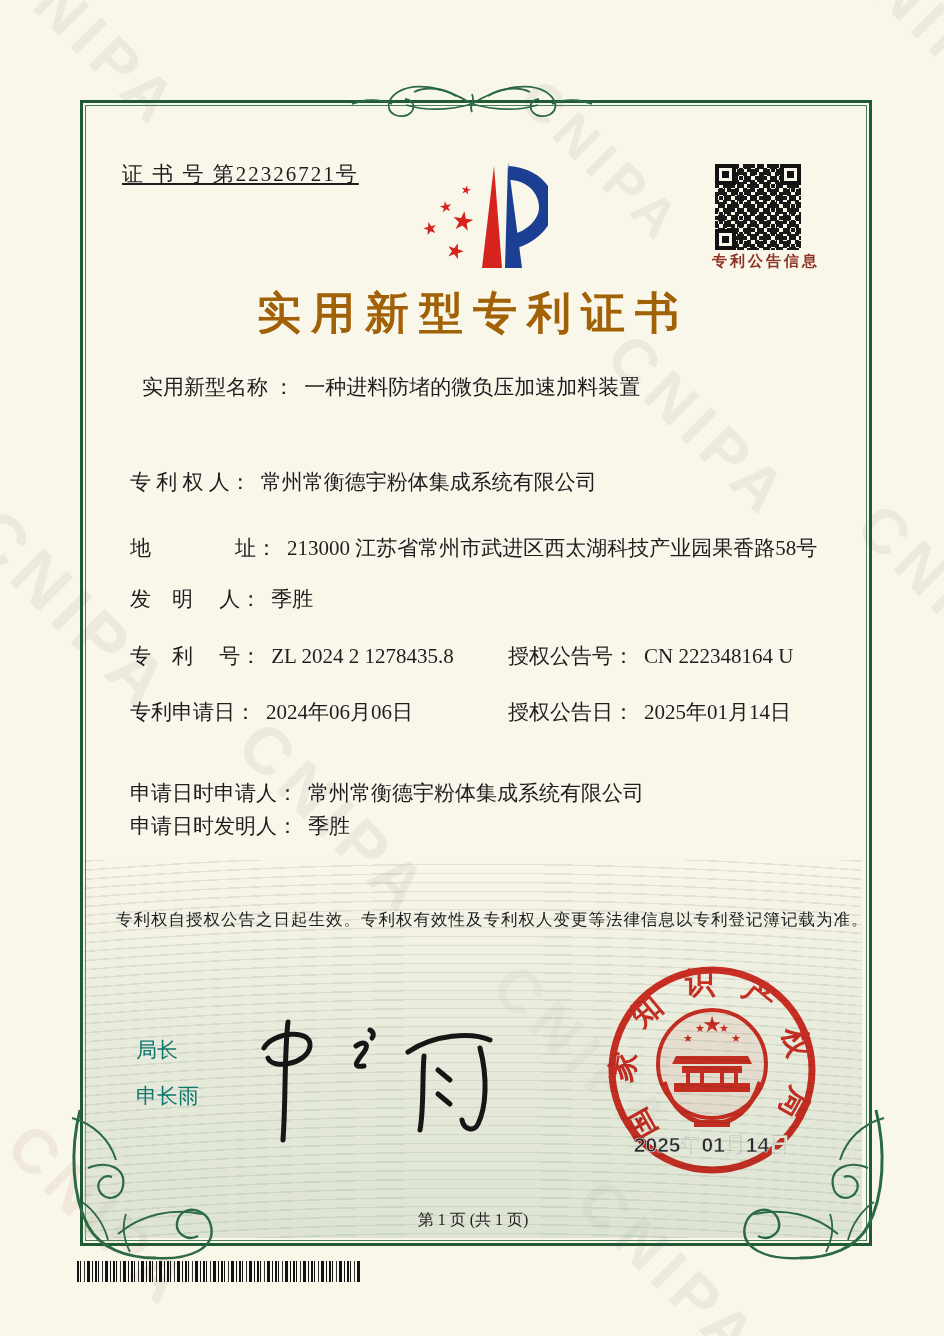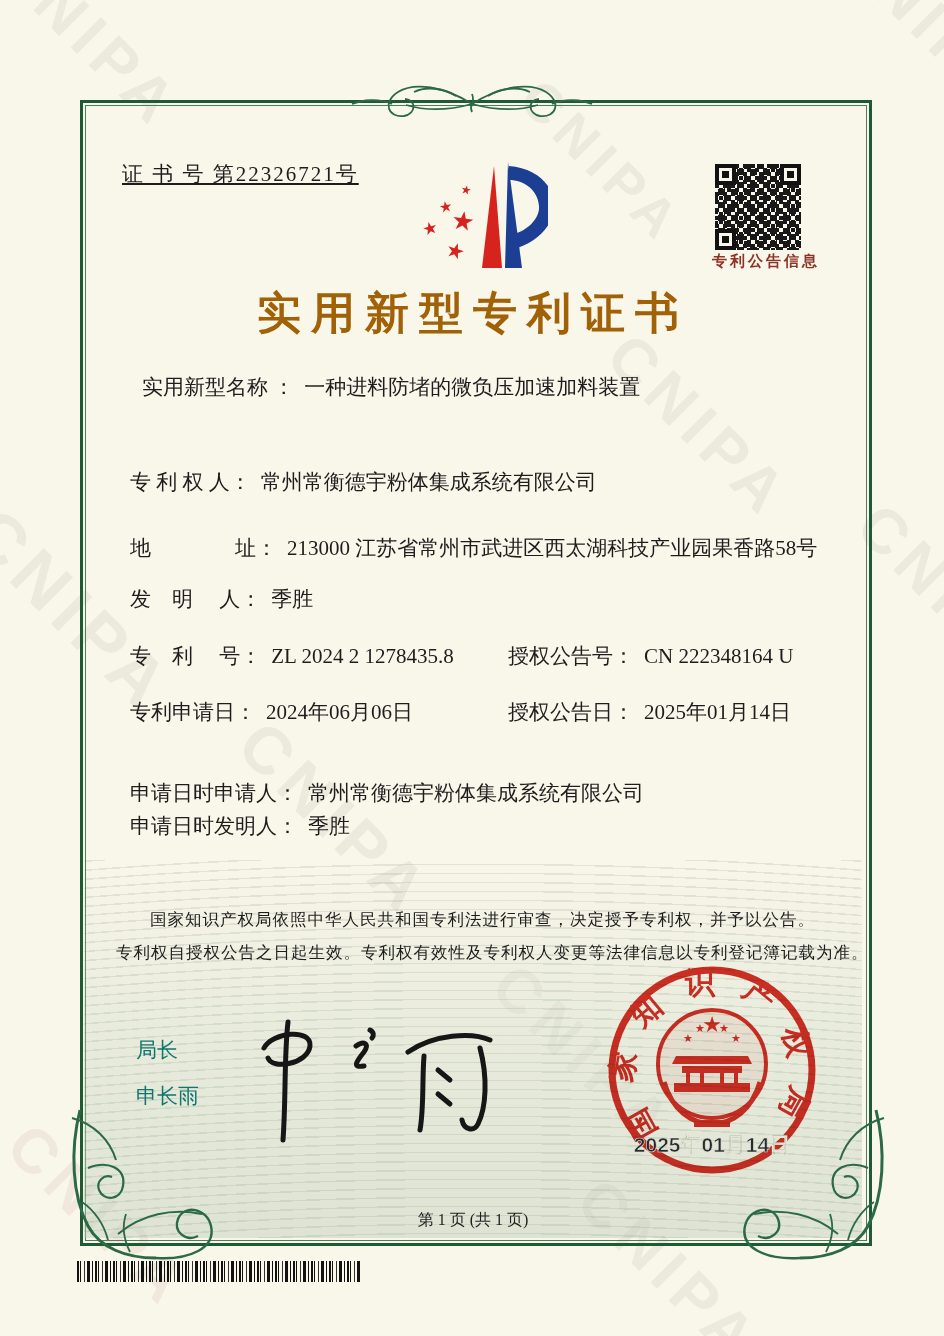--- a/index.html
+++ b/index.html
@@ -177,21 +177,20 @@
 <div class="row r3"><span class="lbl">地　　　　址：</span><span class="val">213000 江苏省常州市武进区西太湖科技产业园果香路58号</span></div>
 <div class="row r4"><span class="lbl">发　明　 人：</span><span class="val">季胜</span></div>
 <div class="row r5"><span class="lbl">专　利　 号：</span><span class="val">ZL 2024 2 1278435.8</span></div>
 <div class="row r5b"><span class="lbl">授权公告号：</span><span class="val">CN 222348164 U</span></div>
 <div class="row r6"><span class="lbl">专利申请日：</span><span class="val">2024年06月06日</span></div>
 <div class="row r6b"><span class="lbl">授权公告日：</span><span class="val">2025年01月14日</span></div>
 <div class="row r7"><span class="lbl">申请日时申请人：</span><span class="val">常州常衡德宇粉体集成系统有限公司</span></div>
 <div class="row r8"><span class="lbl">申请日时发明人：</span><span class="val">季胜</span></div>
 
 <div class="statement">
-  <div class="ln1">国家知识产权局依照中华人民共和国专利法进行审查，决定授予专利权，并予以公告。</div>
   <div class="ln2">专利权自授权公告之日起生效。专利权有效性及专利权人变更等法律信息以专利登记簿记载为准。</div>
 </div>
 
 <div class="officer">
   <div>局长</div>
   <div>申长雨</div>
 </div>
 
 <svg class="signature" width="300" height="140" viewBox="0 0 300 140">
   <g fill="none" stroke="#161616" stroke-width="5" stroke-linecap="round">

